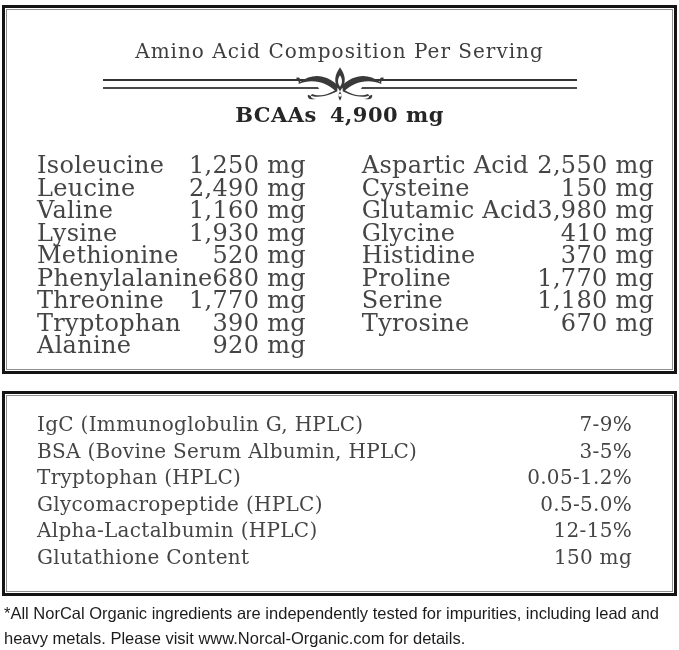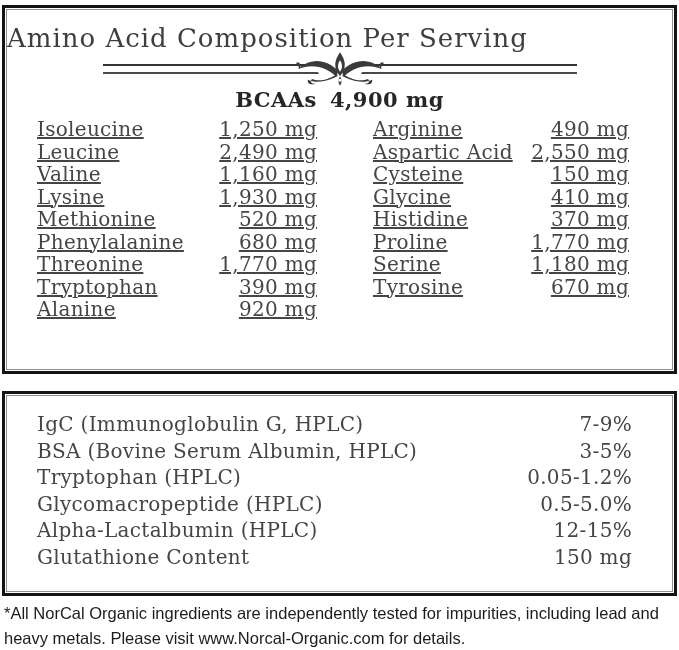--- a/index.html
+++ b/index.html
@@ -13,22 +13,22 @@
     position:absolute;left:2px;width:675px;box-sizing:border-box;
     border:3px solid #141414;padding:1px;background:#fff;
   }
   .box-inner{
     border:1px solid #8f8f8f;height:100%;box-sizing:border-box;
   }
   #panel-amino{top:5px;height:369px;}
   #panel-fractions{top:391px;height:205px;}
 
   .title{
-    margin:0;padding-top:13px;text-align:left;
-    font-size:26px;font-weight:400;letter-spacing:1px;color:#3e3e3e;
+    margin:16px;padding-top:13px;text-align:center;
+    font-size:20px;font-weight:400;letter-spacing:1px;color:#3e3e3e;
   }
 
   
   .divider{
     position:relative;width:474px;margin:11px auto 0;height:8px;
   }
   .divider .dlines{
     position:absolute;left:0;right:0;top:0;height:6px;
     border-top:2px solid #333;border-bottom:2px solid #4a4a4a;
   }
@@ -38,22 +38,22 @@
   }
 
   .bcaa-line{
     margin:15px 0 0;text-align:center;font-size:21px;font-weight:700;
     color:#262626;letter-spacing:0.5px;
   }
   .bcaa-line .val{margin-left:13px;}
 
   
   .amino-grid{
-    display:flex;margin-top:6px;padding-left:30px;padding-right:43px;
-    font-size:20px;letter-spacing:0.3px;text-decoration:underline;
+    display:flex;margin-top:27px;padding-left:30px;padding-right:43px;
+    font-size:24px;letter-spacing:0.3px;
   }
   .amino-col{line-height:22.5px;}
   .amino-col.left{width:280px;margin-right:56px;}
   .amino-col.right{flex:1;}
   .row{display:flex;justify-content:space-between;}
   .row .nm{white-space:nowrap;}
   .row .vl{white-space:nowrap;}
 
   
   .fraction-list{
@@ -131,30 +131,30 @@
             <span class="nm">Tryptophan</span>
             <span class="vl">390 mg</span>
           </div>
           <div class="row">
             <span class="nm">Alanine</span>
             <span class="vl">920 mg</span>
           </div>
         </div>
       <div class="amino-col right">
           <div class="row">
-            <span class="nm">Arginine</span>
-            <span class="vl">490 mg</span>
-          </div>
-          <div class="row">
             <span class="nm">Aspartic Acid</span>
             <span class="vl">2,550 mg</span>
           </div>
           <div class="row">
             <span class="nm">Cysteine</span>
             <span class="vl">150 mg</span>
+          </div>
+          <div class="row">
+            <span class="nm">Glutamic Acid</span>
+            <span class="vl">3,980 mg</span>
           </div>
           <div class="row">
             <span class="nm">Glycine</span>
             <span class="vl">410 mg</span>
           </div>
           <div class="row">
             <span class="nm">Histidine</span>
             <span class="vl">370 mg</span>
           </div>
           <div class="row">

